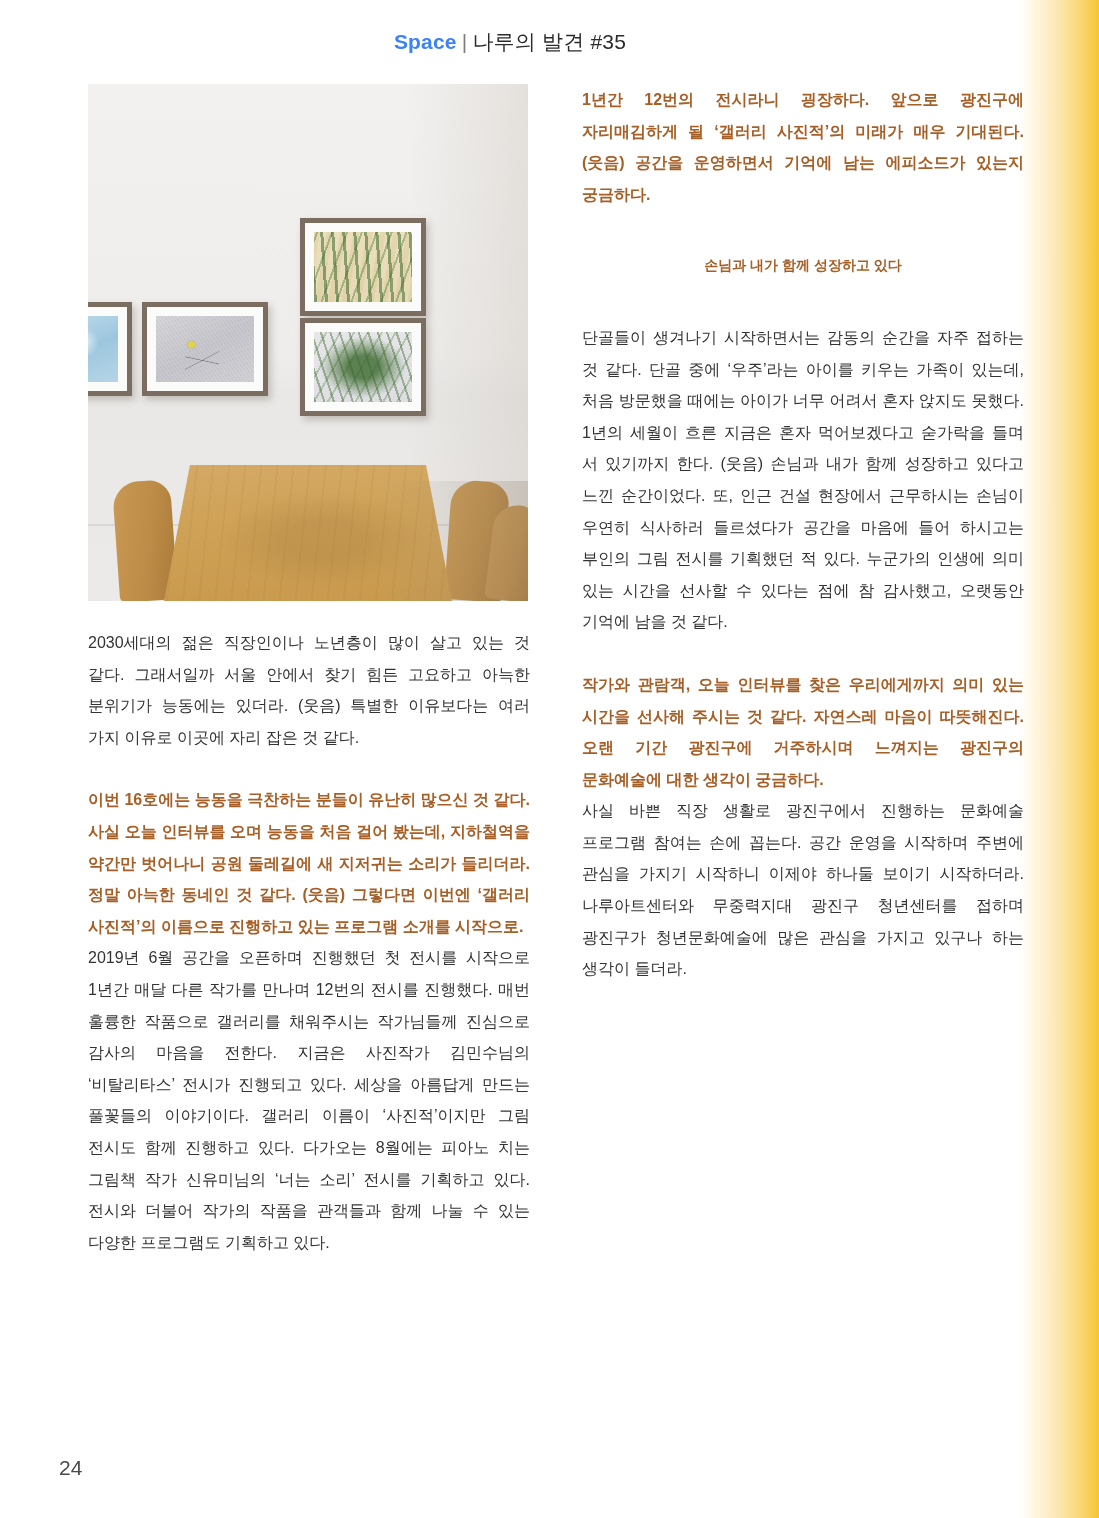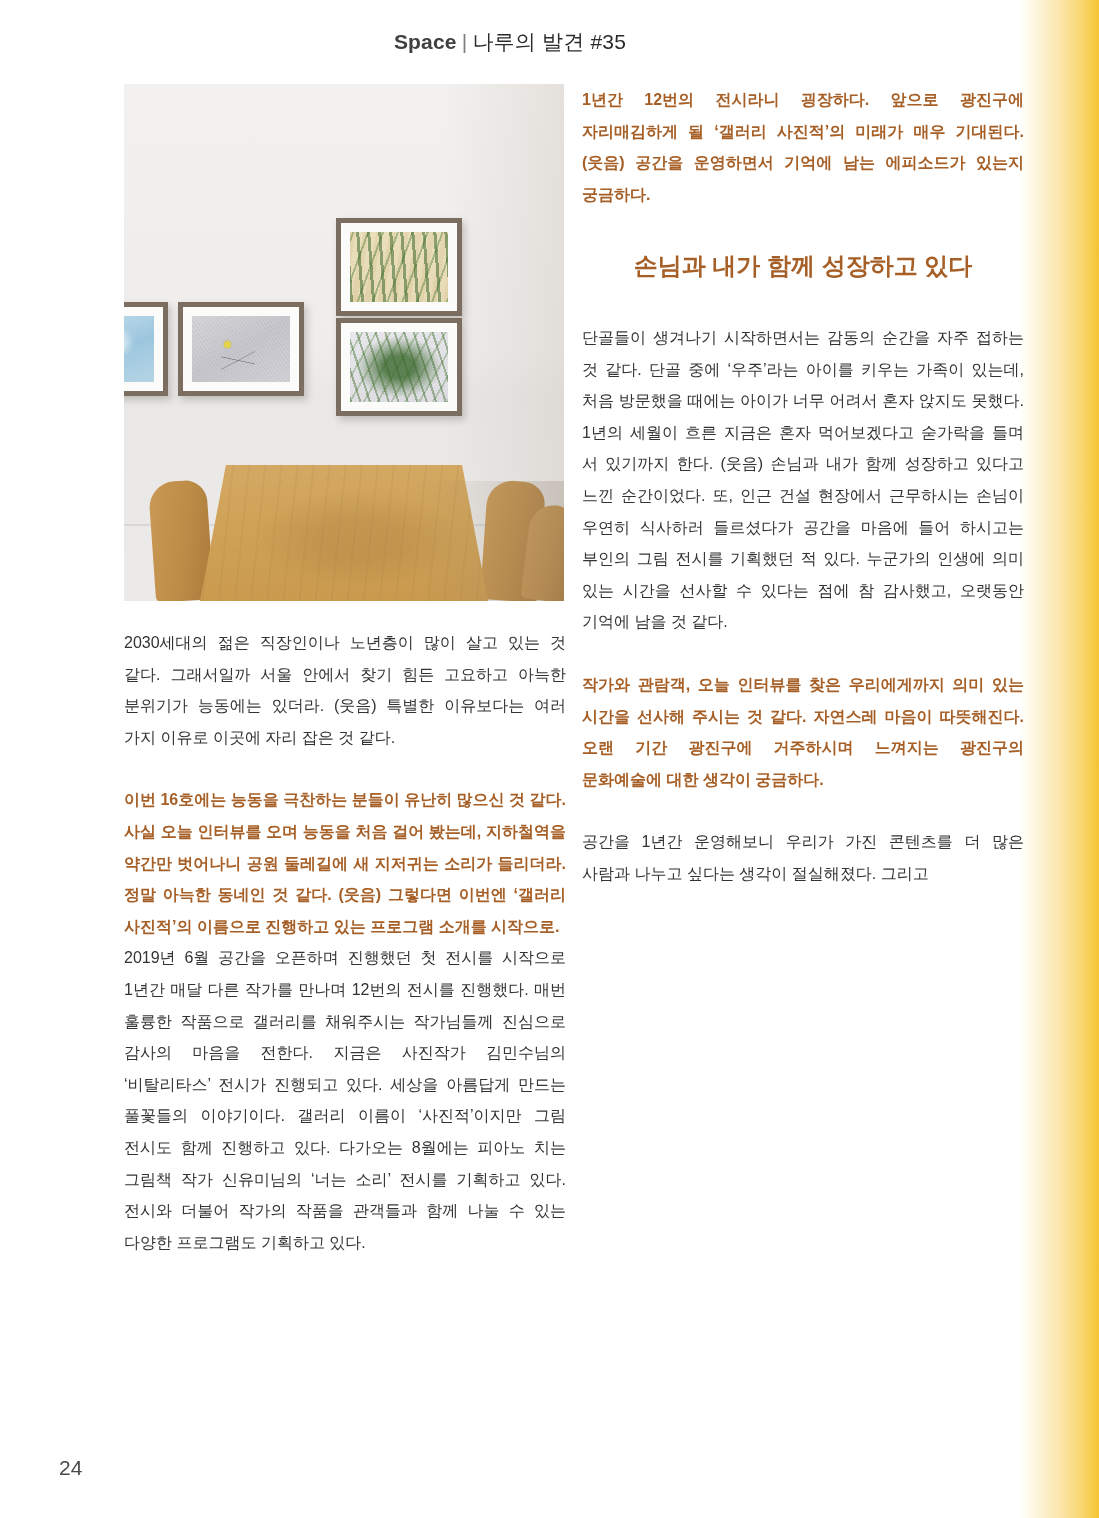--- a/index.html
+++ b/index.html
@@ -43,40 +43,40 @@
     left: 0;
     width: 1020px;
     text-align: center;
     font-size: 21px;
     color: #2b2b2b;
     letter-spacing: 0.2px;
     white-space: nowrap;
   }
   .header .brand {
     font-weight: bold;
-    color: #404040;
+    color: #3b82f6;
     margin-top: 17px;
   }
   .header .sep {
     color: #7d7d7d;
     margin: 0 5px;
     font-weight: normal;
   }
   .header .issue {
     font-weight: normal;
     color: #2b2b2b;
   }
 
   
   .col {
     position: absolute;
     top: 84px;
     width: 442px;
   }
-  .col-left  { left: 88px; margin-left: 36px; }
+  .col-left  { left: 88px; }
   .col-right { left: 582px; }
 
   
   .photo {
     position: relative;
     width: 440px;
     height: 517px;
     overflow: hidden;
     background: #efeeec;
     margin-bottom: 26px;
@@ -220,21 +220,21 @@
     word-break: keep-all;
   }
   p.q {
     color: #a65f26;
     font-weight: bold;
   }
   p.sub {
     color: #a65f26;
     font-weight: bold;
     text-align: center;
-    font-size: 24px;
+    font-size: 14px;
   }
   .gap    { height: 31px; }
   .gap-lg { height: 40px; }
 
   
   .page-num {
     position: absolute;
     left: 59px;
     top: 1456px;
     font-size: 21px;
@@ -299,19 +299,19 @@
   </div>
 
   <div class="col col-right">
     <p class="q">1년간 12번의 전시라니 굉장하다. 앞으로 광진구에 자리매김하게 될 ‘갤러리 사진적’의 미래가 매우 기대된다. (웃음) 공간을 운영하면서 기억에 남는 에피소드가 있는지 궁금하다.</p>
     <div class="gap-lg"></div>
     <p class="sub">손님과 내가 함께 성장하고 있다</p>
     <div class="gap-lg"></div>
     <p>단골들이 생겨나기 시작하면서는 감동의 순간을 자주 접하는 것 같다. 단골 중에 ‘우주’라는 아이를 키우는 가족이 있는데, 처음 방문했을 때에는 아이가 너무 어려서 혼자 앉지도 못했다. 1년의 세월이 흐른 지금은 혼자 먹어보겠다고 숟가락을 들며 서 있기까지 한다. (웃음) 손님과 내가 함께 성장하고 있다고 느낀 순간이었다. 또, 인근 건설 현장에서 근무하시는 손님이 우연히 식사하러 들르셨다가 공간을 마음에 들어 하시고는 부인의 그림 전시를 기획했던 적 있다. 누군가의 인생에 의미 있는 시간을 선사할 수 있다는 점에 참 감사했고, 오랫동안 기억에 남을 것 같다.</p>
     <div class="gap"></div>
     <p class="q">작가와 관람객, 오늘 인터뷰를 찾은 우리에게까지 의미 있는 시간을 선사해 주시는 것 같다. 자연스레 마음이 따뜻해진다. 오랜 기간 광진구에 거주하시며 느껴지는 광진구의 문화예술에 대한 생각이 궁금하다.</p>
+    <p>사실 바쁜 직장 생활로 광진구에서 진행하는 문화예술 프로그램 참여는 손에 꼽는다. 공간 운영을 시작하며 주변에 관심을 가지기 시작하니 이제야 하나둘 보이기 시작하더라. 나루아트센터와 무중력지대 광진구 청년센터를 접하며 광진구가 청년문화예술에 많은 관심을 가지고 있구나 하는 생각이 들더라.</p>
     <div class="gap"></div>
-    <p>공간을 1년간 운영해보니 우리가 가진 콘텐츠를 더 많은 사람과 나누고 싶다는 생각이 절실해졌다. 그리고</p>
   </div>
 
   <div class="page-num">24</div>
 
 </div>
 
 </body></html>

